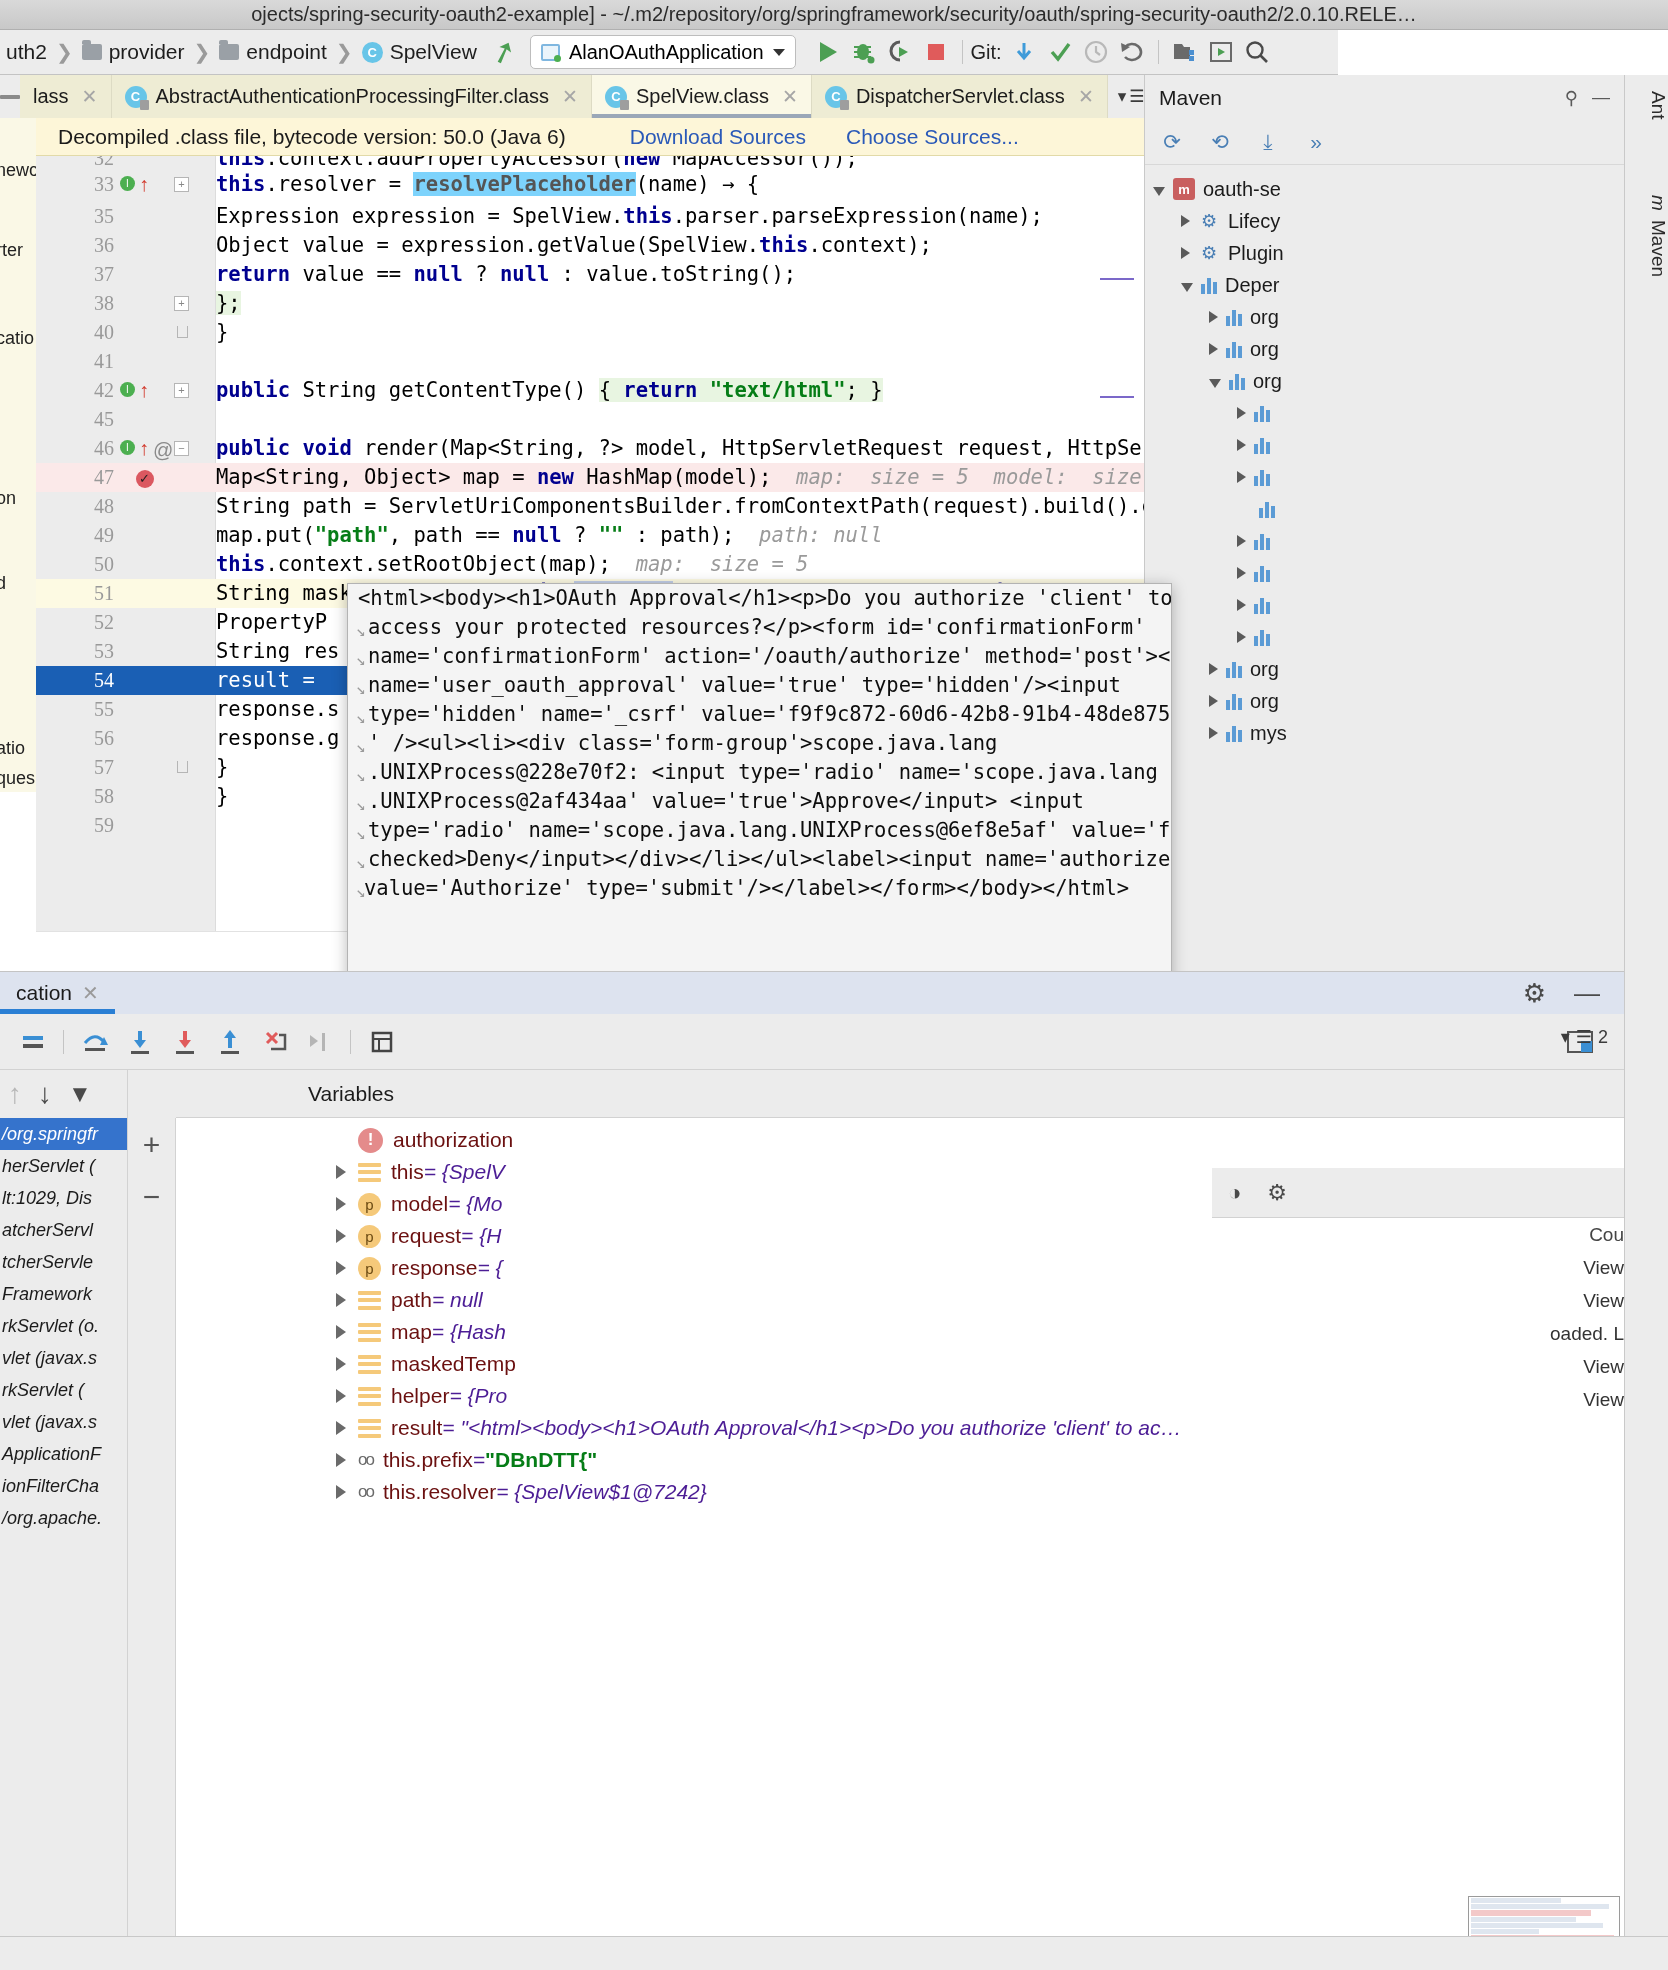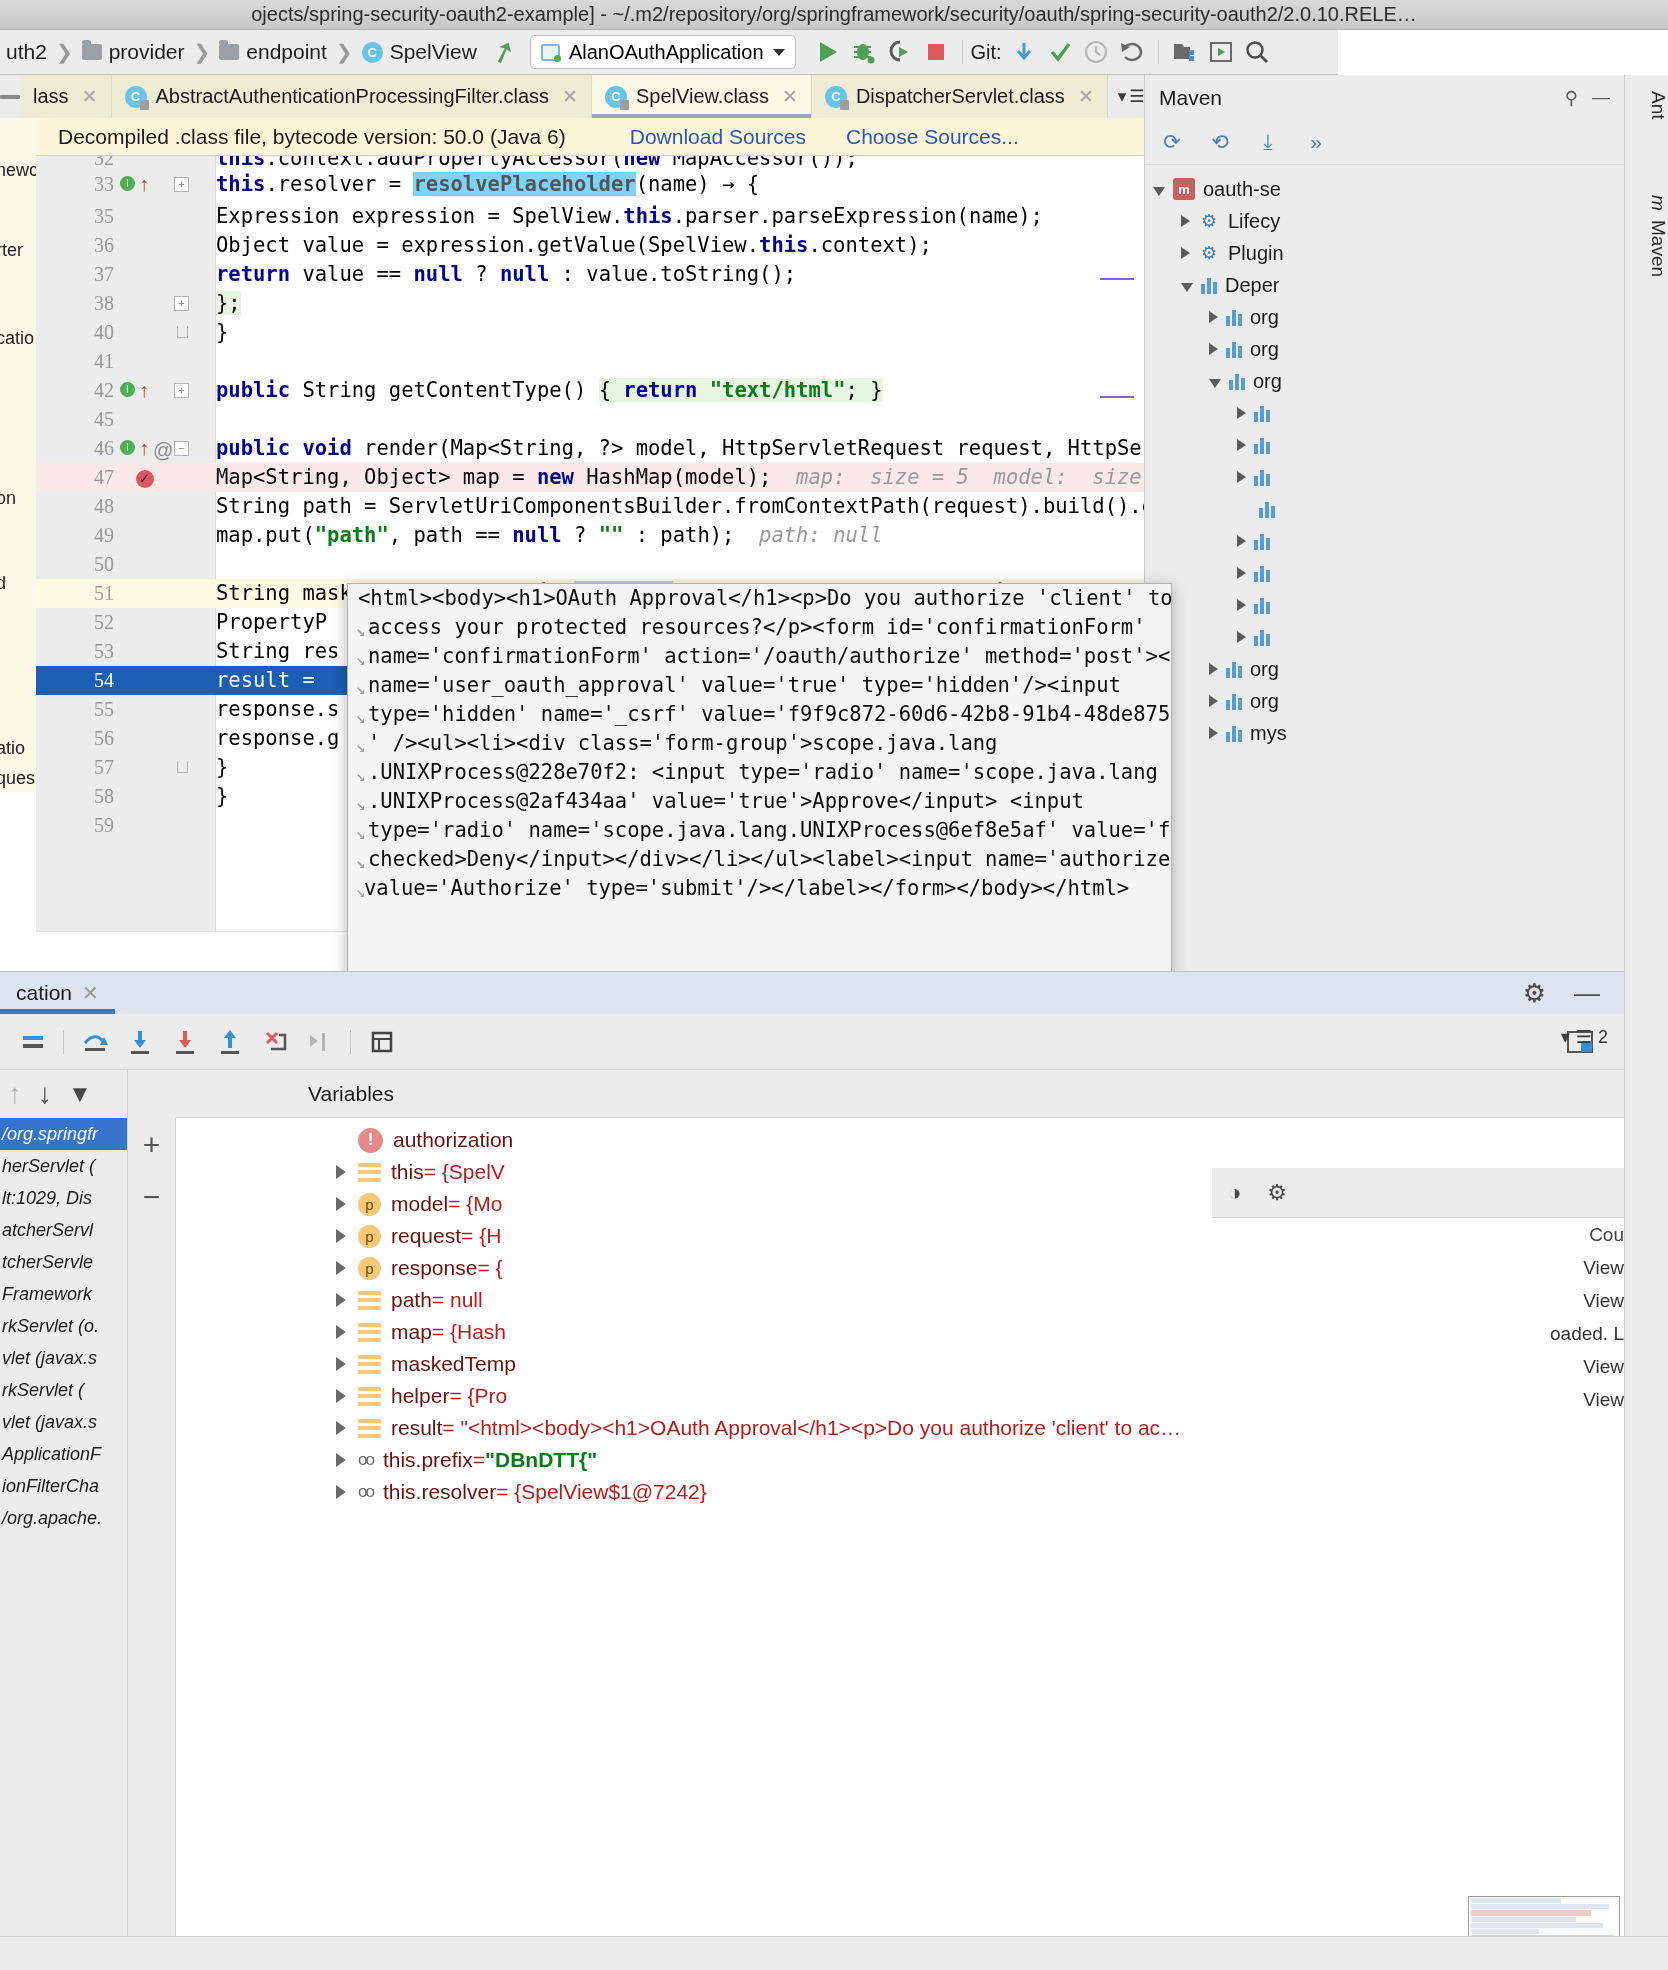--- a/index.html
+++ b/index.html
@@ -200,21 +200,21 @@
   .vrow{height:32px;display:flex;align-items:center;white-space:nowrap;font-size:21px;color:#6b1010;padding-left:160px;}
   .vtw{width:0;height:0;border-top:7px solid transparent;border-bottom:7px solid transparent;border-left:10px solid #6a6a6a;margin-right:12px;}
   .vspace{width:22px;}
   .icon-p{width:23px;height:23px;border-radius:50%;background:#f5c97a;color:#6b4a12;font-size:15px;
     display:inline-flex;align-items:center;justify-content:center;margin-right:10px;}
   .icon-obj{width:23px;height:23px;margin-right:10px;display:inline-flex;flex-direction:column;justify-content:space-between;padding:2px 0;}
   .icon-obj i{display:block;height:4px;background:#f5c97a;border-radius:1px;}
   .icon-err{width:25px;height:25px;border-radius:50%;background:#e48b8b;color:#fff;font-size:17px;font-weight:bold;
     display:inline-flex;align-items:center;justify-content:center;margin-right:10px;}
   .icon-oo{margin-right:10px;color:#6a6a6a;font-size:17px;letter-spacing:-2px;}
-  .vval{color:#b91c1c;}
+  .vval{color:#4c1d95;font-style:italic;}
   .vstr{color:#067d17;font-weight:bold;}
   #varplus{position:absolute;left:128px;top:48px;width:48px;bottom:0;background:#ececec;border-right:1px solid #d2d2d2;
     display:flex;flex-direction:column;align-items:center;padding-top:10px;gap:18px;font-size:30px;color:#555;}
   .console-col{position:absolute;left:1212px;top:98px;width:412px;bottom:0;background:#ffffff;font-size:19px;color:#333;}
   .cline{height:33px;line-height:33px;white-space:nowrap;padding-left:6px;text-align:right;}
 
   
   #minimap{
     position:absolute;right:48px;bottom:8px;width:152px;height:66px;background:#fff;border:1px solid #9a9a9a;
     overflow:hidden;
@@ -448,20 +448,21 @@
   <div class="ln" style="top:336px">
     <span class="num">48</span>
     <span class="code">    String path = ServletUriComponentsBuilder.fromContextPath(request).build().getPat</span>
   </div>
   <div class="ln" style="top:365px">
     <span class="num">49</span>
     <span class="code">    map.put(<span class="str">"path"</span>, path == <span class="kw">null</span> ? <span class="str">""</span> : path);&nbsp; <span class="hint">path: null</span></span>
   </div>
   <div class="ln" style="top:394px">
     <span class="num">50</span>
+    <span class="code"><span class="kw">    this</span>.context.setRootObject(map);&nbsp; <span class="hint">map:&nbsp; size = 5</span></span>
   </div>
   <div class="ln hl-yellow" style="top:423px">
     <span class="num">51</span>
     <span class="code">    String maskedTemplate = <span class="kw">this</span>.<span class="selbg">template</span>.replace( <span class="hint">target:</span> <span class="str">"${"</span>, <span class="kw">this</span>.prefix);&nbsp; </span>
   </div>
   <div class="ln" style="top:452px">
     <span class="num">52</span>
     <span class="code">    PropertyP</span>
   </div>
   <div class="ln" style="top:481px">

